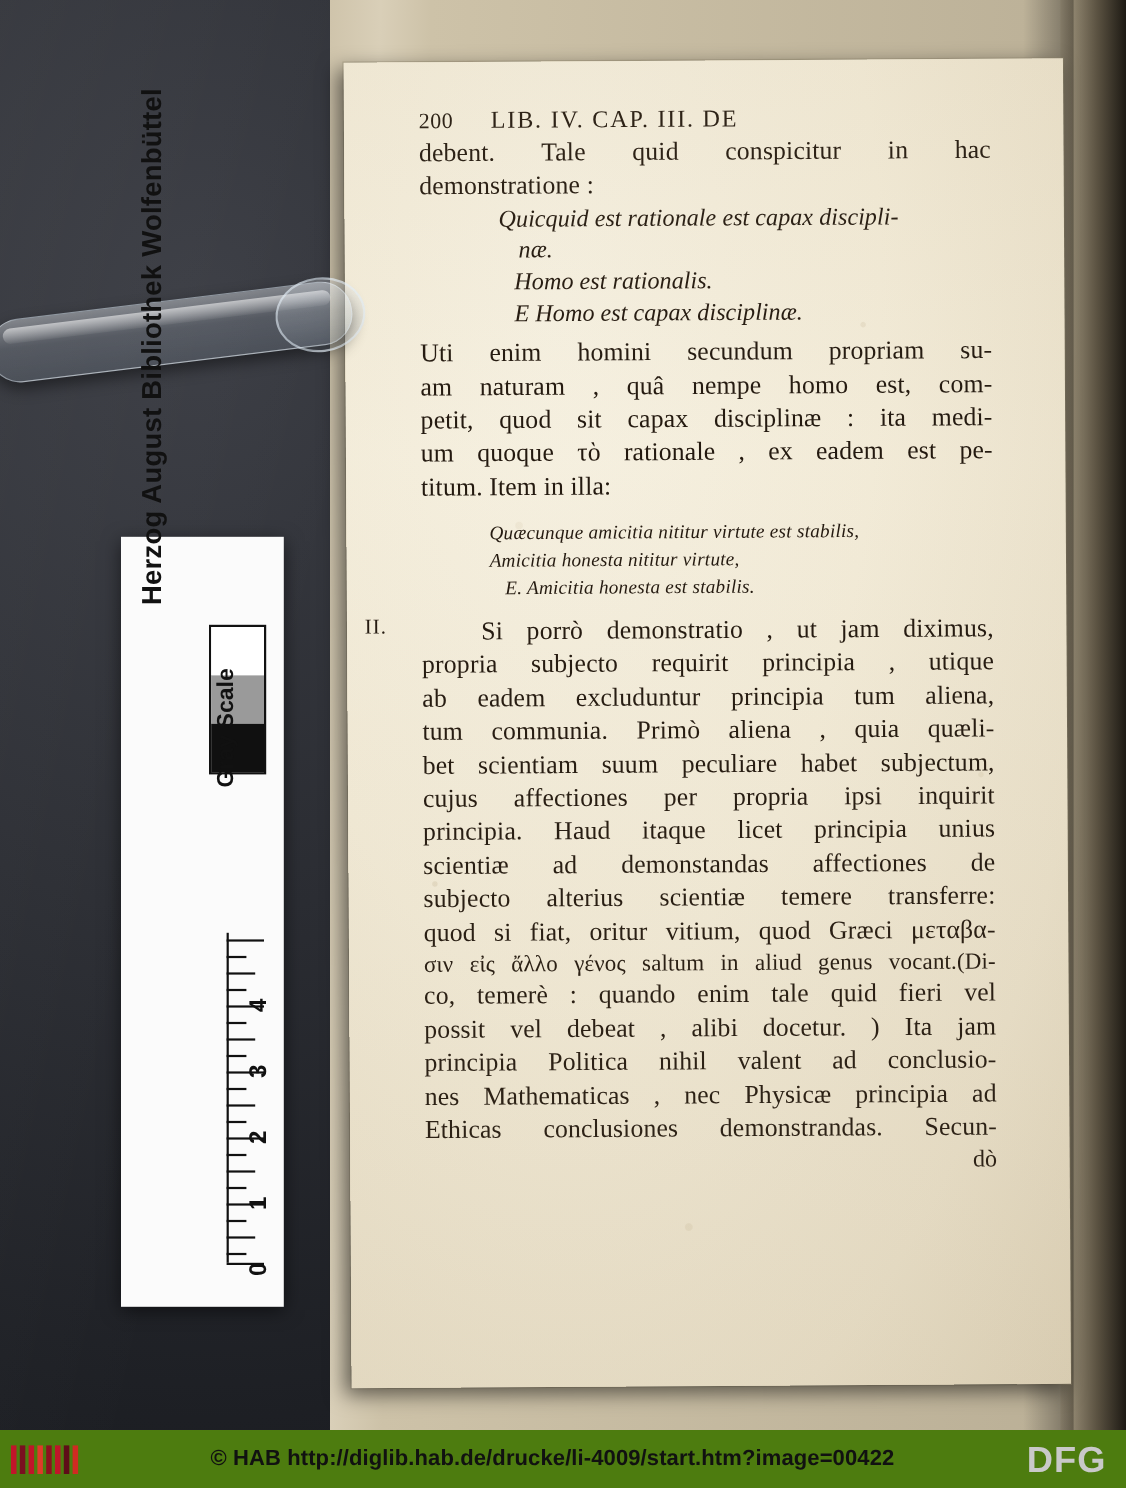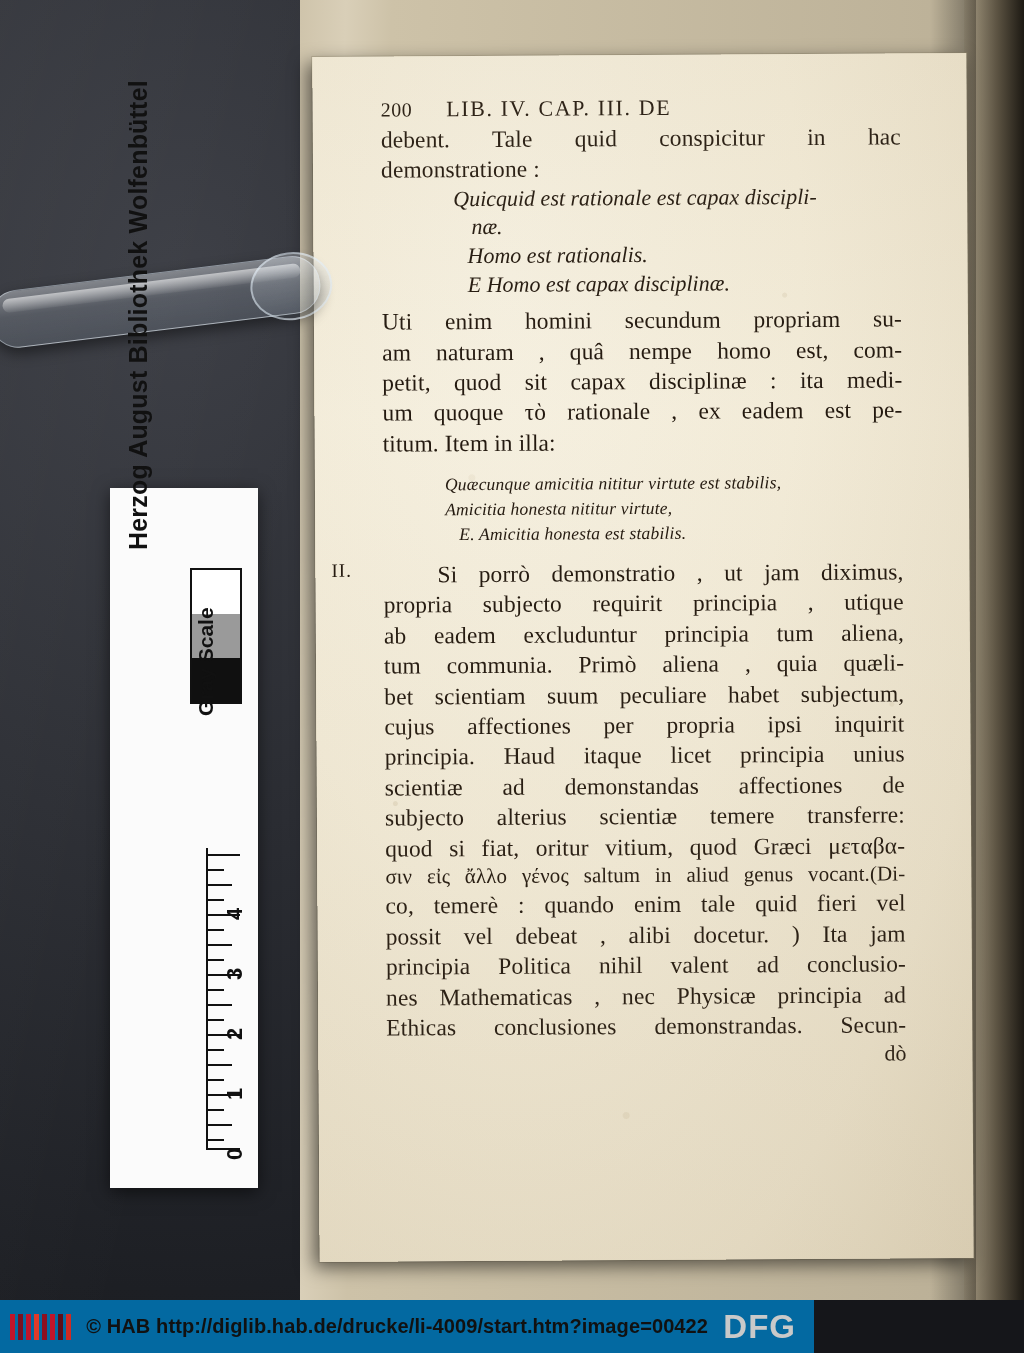--- a/index.html
+++ b/index.html
@@ -235,22 +235,22 @@
     font-size: 22px;
     color: #111;
     transform: rotate(-90deg);
     transform-origin: 0 0;
   }
 
   
   #footer {
     position: absolute;
     left: 0; bottom: 0;
-    width: 814px; height: 53px;
-    background: #0369a1;
+    width: 1024px; height: 53px;
+    background: #4d7c0f;
     display: flex;
     align-items: center;
   }
   #colorbars {
     display: flex;
     gap: 3px;
     margin-left: 10px;
   }
   #colorbars span {
     display: block;

